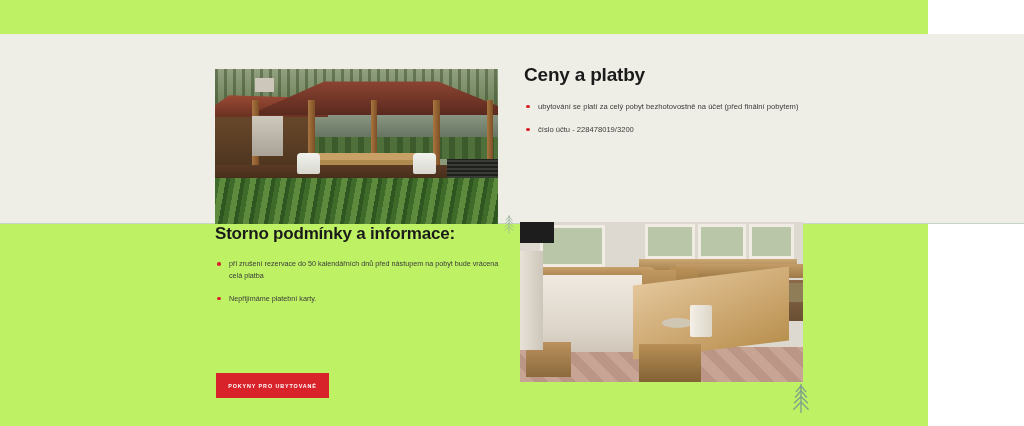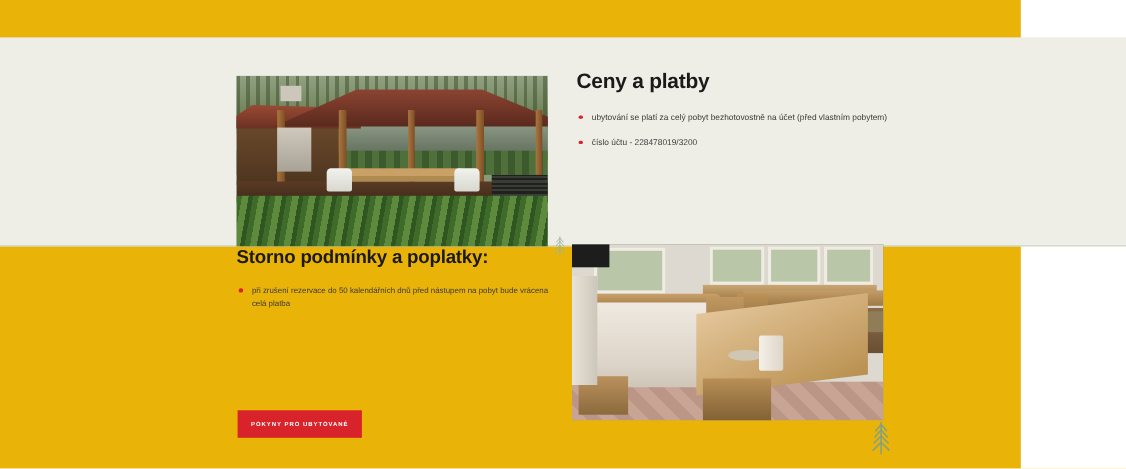--- a/index.html
+++ b/index.html
@@ -2,21 +2,21 @@
 <html><head>
 <meta charset="utf-8">
 <style>
   * { box-sizing: border-box; margin: 0; padding: 0; }
   html, body {
     width: 1024px; height: 426px;
     background: #ffffff;
     font-family: "Liberation Sans", sans-serif;
     overflow: hidden;
   }
-  .page { position: relative; width: 928px; height: 426px; background: #eab308; }
+  .page { position: relative; width: 928px; height: 426px; background: #bef264; }
 
   
   .band {
     position: absolute; left: 0; top: 34px; width: 1024px; height: 190px;
     background: #eeeee6;
     border-bottom: 1px solid #c9d4c4;
   }
 
   
   .photo { position: absolute; overflow: hidden; background: #8a9a7a; }
@@ -165,29 +165,30 @@
     <div class="gz-table2"></div>
     <div class="gz-chair" style="left:29%"></div>
     <div class="gz-chair" style="left:70%"></div>
     <div class="gz-grill"></div>
     <div class="gz-bush"></div>
   </div>
 
   <div class="col-right-top">
     <h2 class="heading" id="heading-ceny">Ceny a platby</h2>
     <ul class="bullets" id="list-ceny">
-      <li>ubytování se platí za celý pobyt bezhotovostně na účet (před vlastním pobytem)</li>
+      <li>ubytování se platí za celý pobyt bezhotovostně na účet (před finální pobytem)</li>
       <li>číslo účtu - 228478019/3200</li>
     </ul>
   </div>
 
   <div class="col-left-bot">
-    <h2 class="heading" id="heading-storno">Storno podmínky a poplatky:</h2>
+    <h2 class="heading" id="heading-storno">Storno podmínky a informace:</h2>
     <ul class="bullets" id="list-storno">
       <li>při zrušení rezervace do 50 kalendářních dnů před nástupem na pobyt bude vrácena celá platba</li>
+      <li>Nepřijímáme platební karty.</li>
     </ul>
   </div>
 
   <button class="btn-primary">POKYNY PRO UBYTOVANÉ</button>
 
   <div class="photo" id="photo-room">
     <div class="rm-wall"></div>
     <div class="rm-win rm-w1"></div>
     <div class="rm-win rm-w2"></div>
     <div class="rm-win rm-w3"></div>

